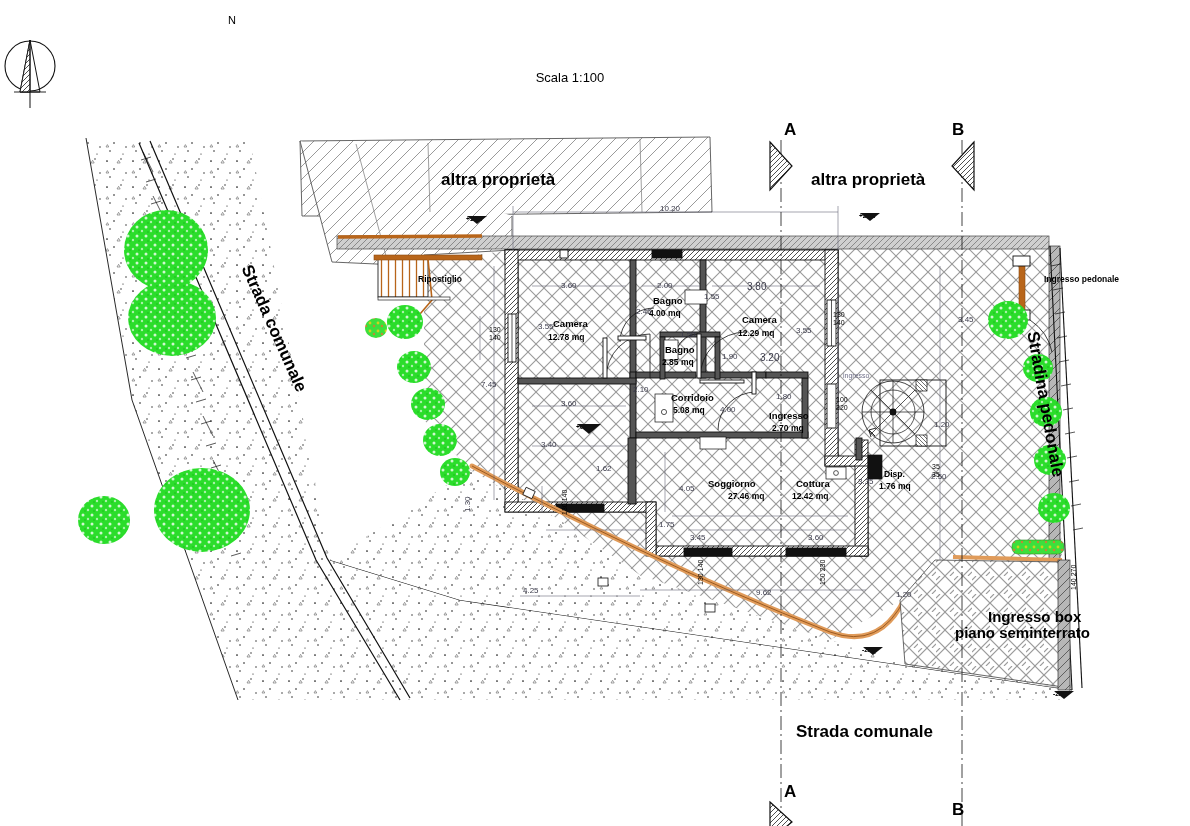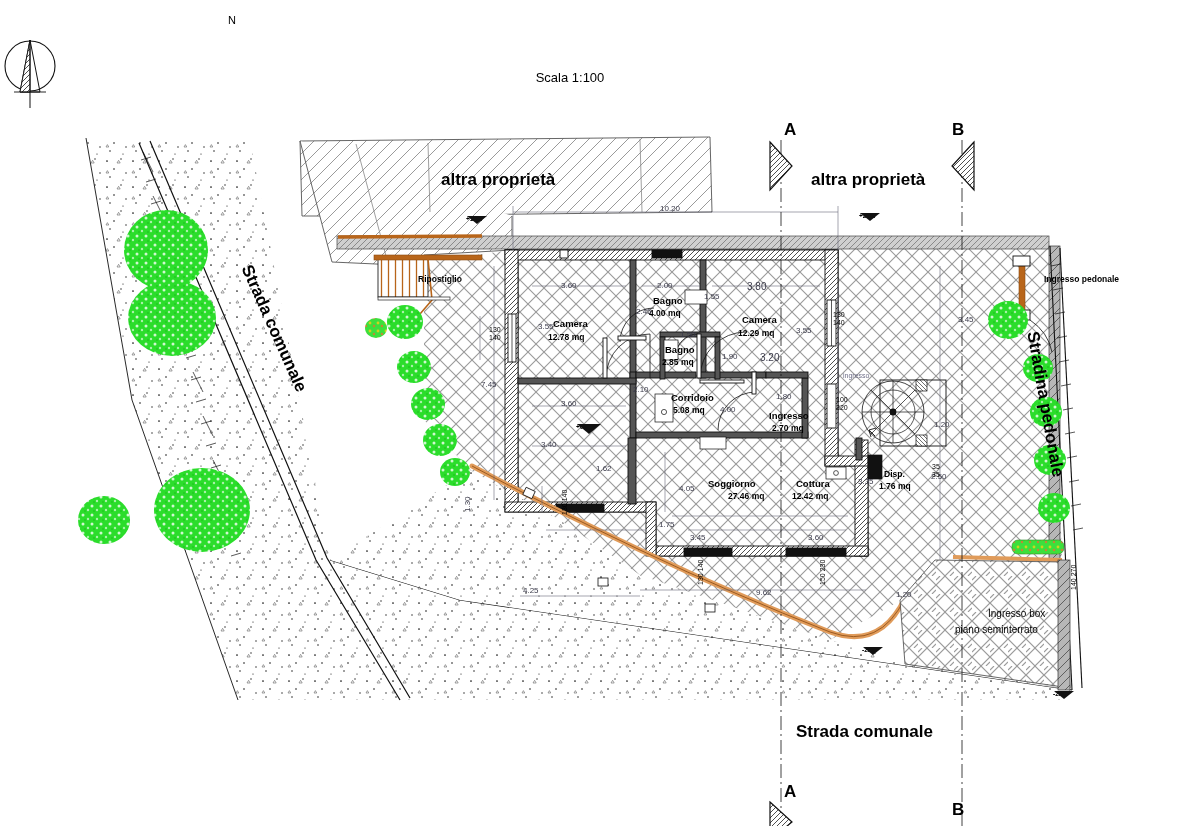--- a/index.html
+++ b/index.html
@@ -5,21 +5,21 @@
   html,body{margin:0;padding:0;background:#fff;}
   body{width:1190px;height:826px;position:relative;overflow:hidden;
        font-family:"Liberation Sans","DejaVu Sans",sans-serif;color:#000;}
   #stage{position:absolute;left:0;top:0;width:1190px;height:826px;}
   svg{position:absolute;left:0;top:0;}
   .ttl{font-size:21px;letter-spacing:.5px;}
   .sub{font-size:13px;}
   .big{font-size:17px;font-weight:bold;}
   .rm{font-size:9.5px;font-weight:bold;}
   .rm2{font-size:8.5px;font-weight:bold;}
-  .lbl{font-size:10px;font-weight:normal;text-align:right;}
+  .lbl{font-size:15px;font-weight:bold;text-align:right;}
   .elev{font-size:6.5px;font-weight:bold;}
   .nlab{font-size:11px;}
   .sec{font-size:17px;font-weight:bold;}
 </style>
 </head>
 <body>
 
 <div id="stage">
 
 <svg width="1190" height="826" viewBox="0 0 1190 826">

